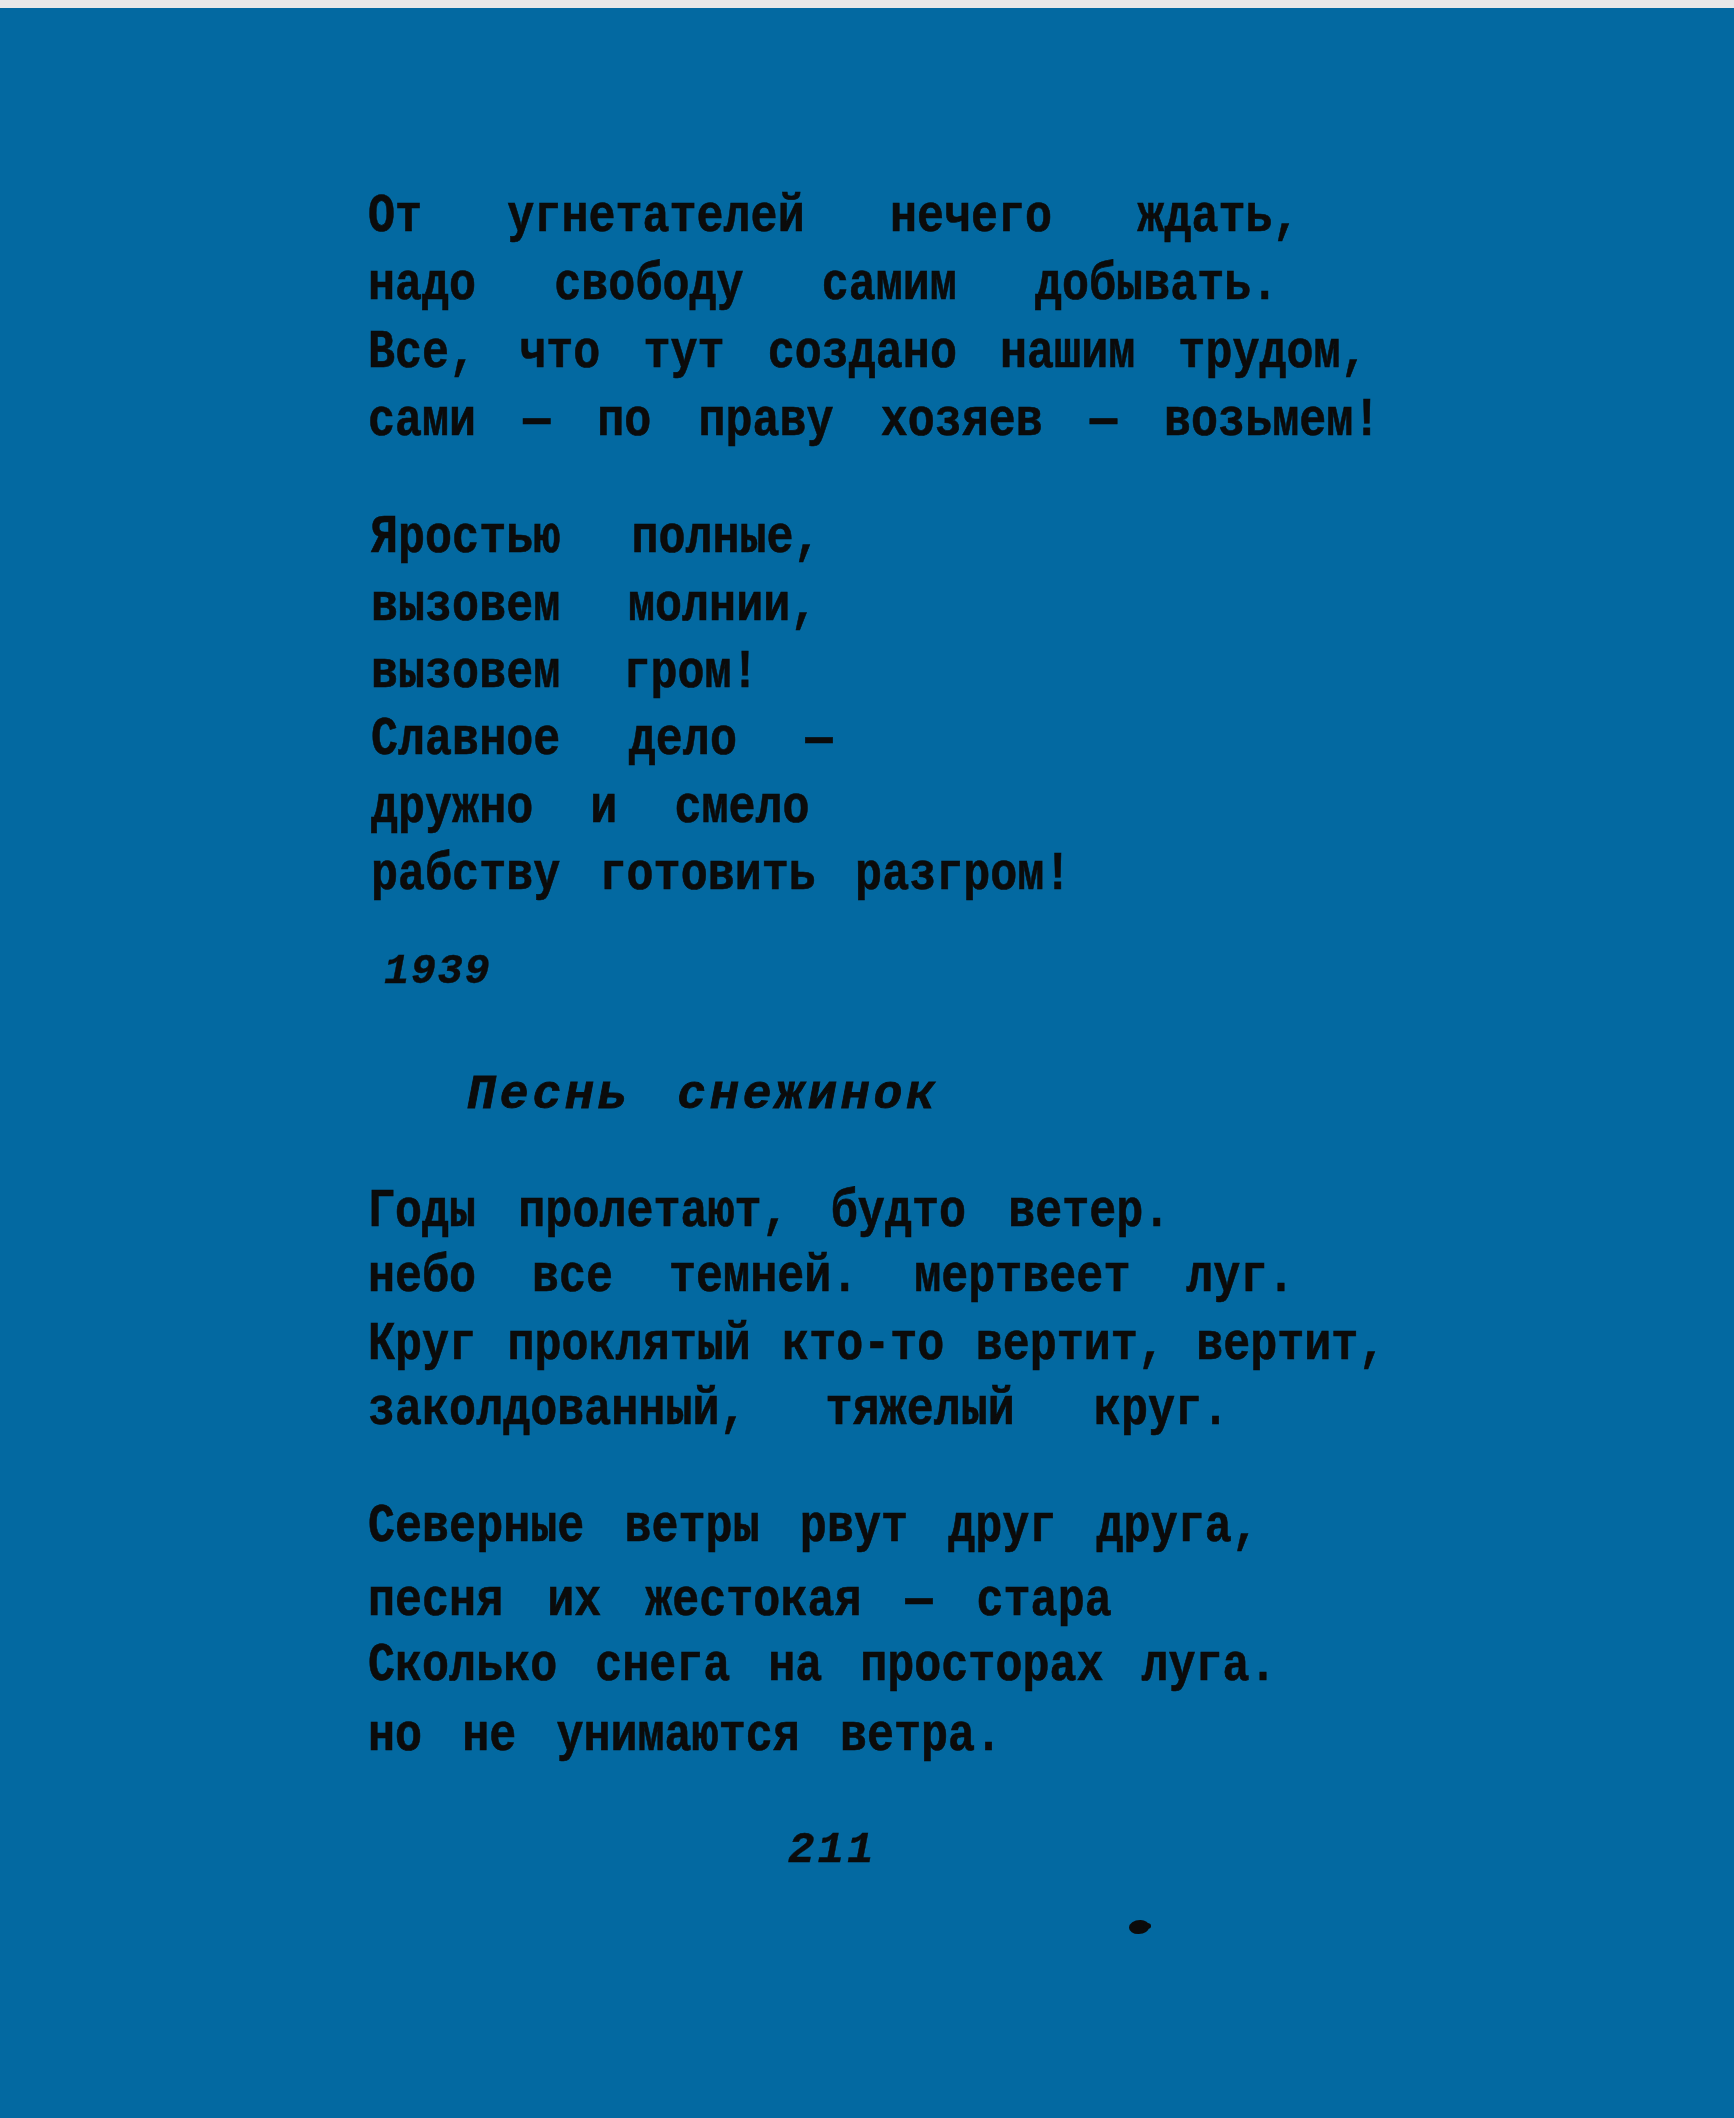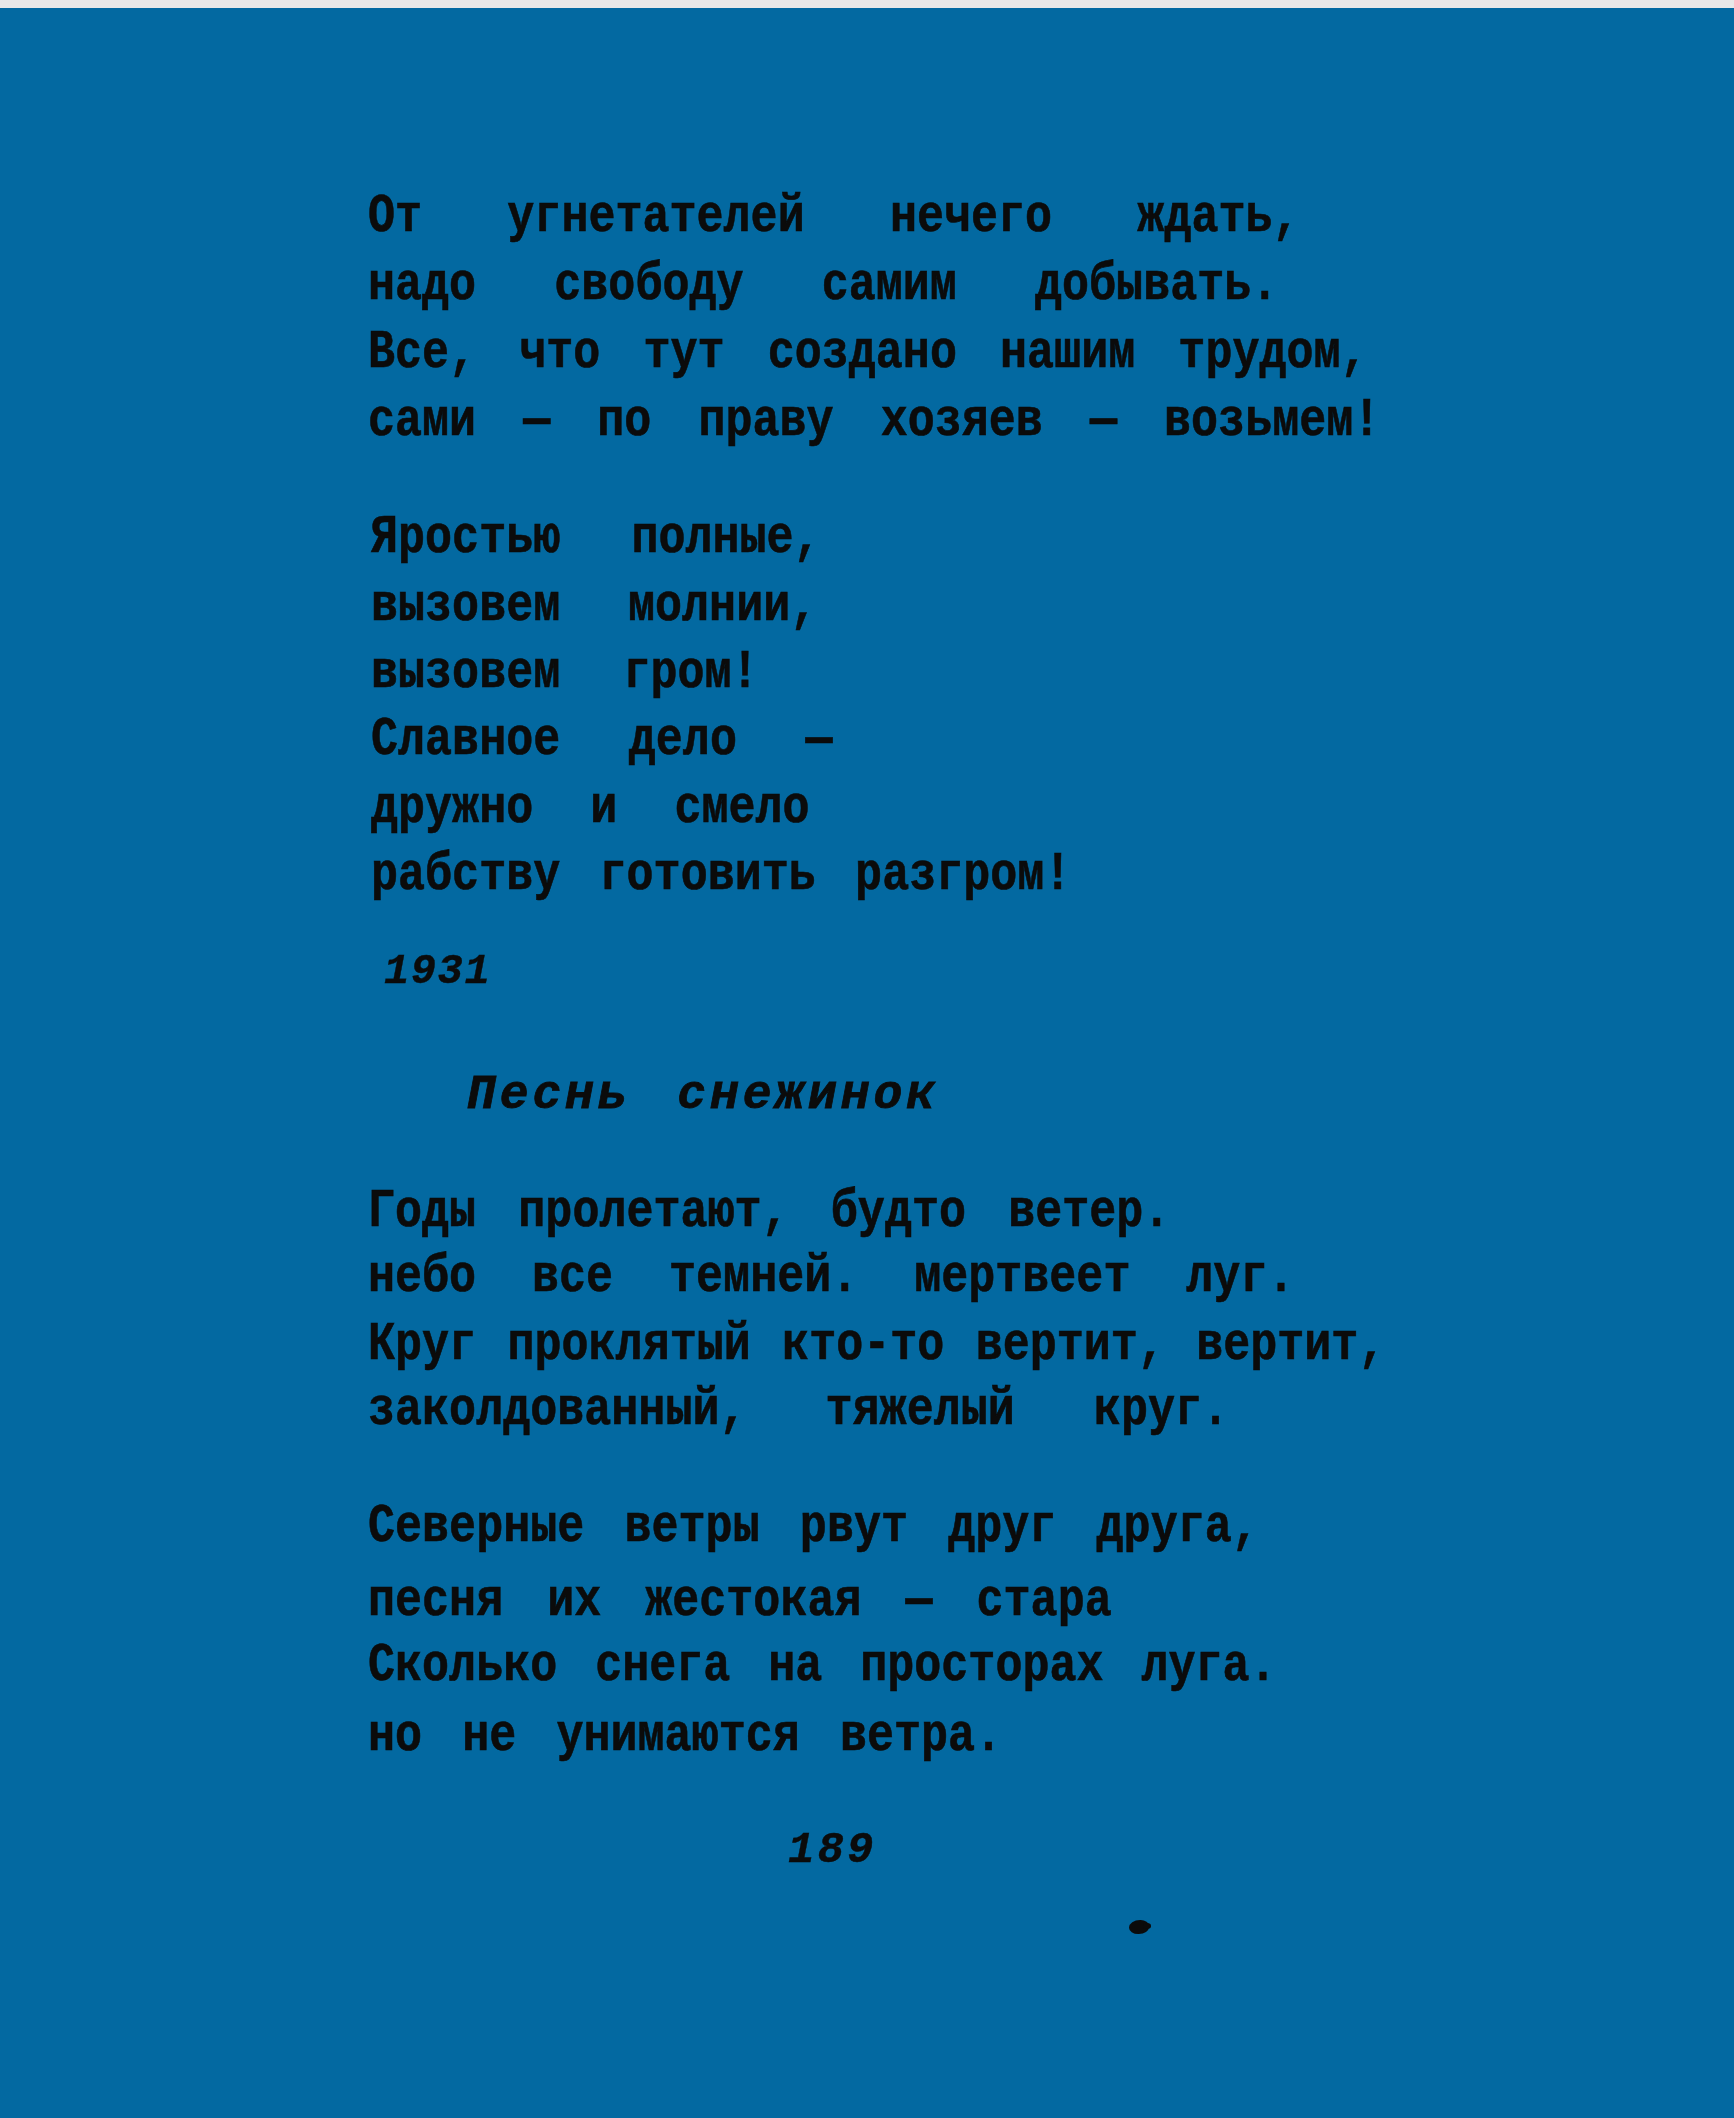--- a/index.html
+++ b/index.html
@@ -131,21 +131,21 @@
         <span>и</span>
         <span>смело</span>
       </div>
       <div class="line" style="left: 371px; top: 841px; width: 824px;">
         <span>рабству</span>
         <span>готовить</span>
         <span>разгром!</span>
       </div>
     </div>
 
-  <div class="date">1931</div>
+  <div class="date">1939</div>
 
   <h2 class="poem-title">Песнь снежинок</h2>
 
   <div id="poem-two">
       <div class="line" style="left: 368px; top: 1178px; width: 944px;">
         <span>Годы</span>
         <span>пролетают,</span>
         <span>будто</span>
         <span>ветер.</span>
       </div>
@@ -190,17 +190,17 @@
         <span>луга.</span>
       </div>
       <div class="line" style="left: 368px; top: 1702px; width: 746px;">
         <span>но</span>
         <span>не</span>
         <span>унимаются</span>
         <span>ветра.</span>
       </div>
     </div>
 
-  <div class="page-number">189</div>
+  <div class="page-number">211</div>
 
   <div class="ink-blot"></div>
 </div>
 
 
 </body></html>

